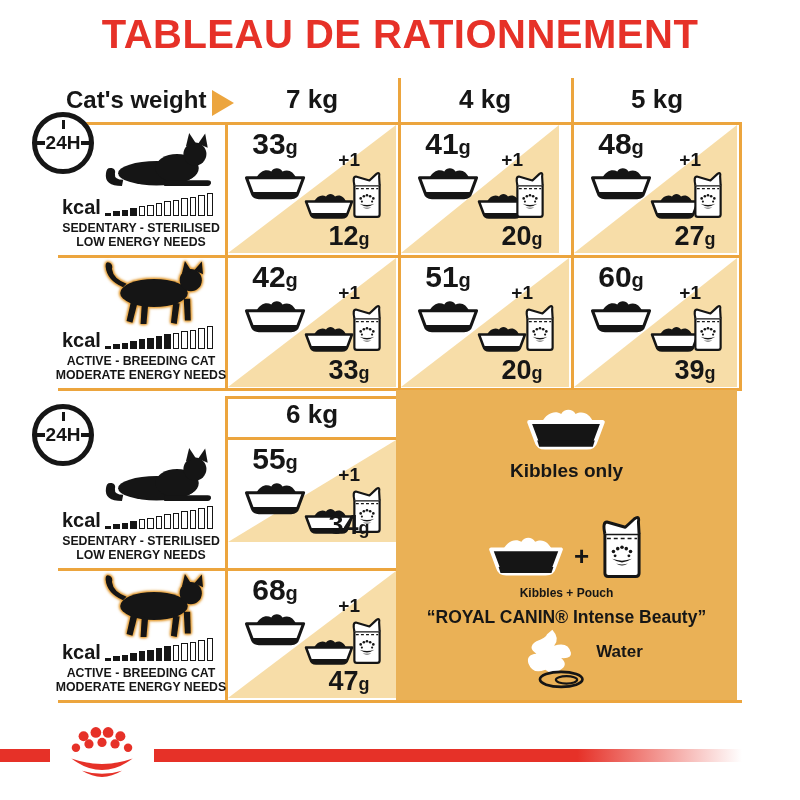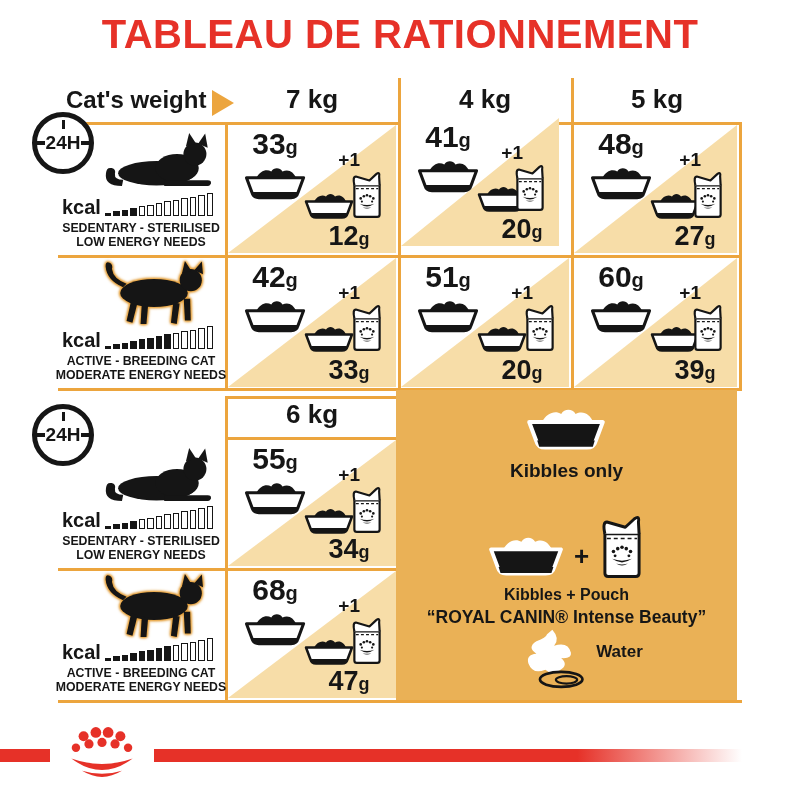--- a/index.html
+++ b/index.html
@@ -271,21 +271,21 @@
     <div class="plus1">+1</div>
     <svg class="bowl-sm">
         <use href="#bowl"></use>
       </svg>
     <svg class="pouch-sm">
         <use href="#pouch"></use>
       </svg>
     <div class="amt-sm"><span>12</span><span class="unit">g</span></div>
   </div>
 
-  <div class="abs cell" style="left:401px;top:118px;width:158px;height:128px;">
+  <div class="abs cell" style="left:401px;top:125px;width:158px;height:128px;">
     <div class="tri"></div>
     <div class="amt-big"><span>41</span><span class="unit">g</span></div>
     <svg class="bowl-big">
         <use href="#bowl"></use>
       </svg>
     <div class="plus1">+1</div>
     <svg class="bowl-sm">
         <use href="#bowl"></use>
       </svg>
     <svg class="pouch-sm">
@@ -351,21 +351,21 @@
     <div class="plus1">+1</div>
     <svg class="bowl-sm">
         <use href="#bowl"></use>
       </svg>
     <svg class="pouch-sm">
         <use href="#pouch"></use>
       </svg>
     <div class="amt-sm"><span>39</span><span class="unit">g</span></div>
   </div>
 
-  <div class="abs cell" style="left:228px;top:440px;width:168px;height:126px;">
+  <div class="abs cell" style="left:228px;top:440px;width:168px;height:102px;">
     <div class="tri"></div>
     <div class="amt-big"><span>55</span><span class="unit">g</span></div>
     <svg class="bowl-big">
         <use href="#bowl"></use>
       </svg>
     <div class="plus1">+1</div>
     <svg class="bowl-sm">
         <use href="#bowl"></use>
       </svg>
     <svg class="pouch-sm">
@@ -397,21 +397,21 @@
     <div class="txt" style="top:70px;font-size:19px;">Kibbles only</div>
     <div class="combo">
       <svg class="bowl-dark" style="width:76px;height:46px;">
           <use href="#bowl"></use>
         </svg>
       <span class="pl">+</span>
       <svg style="width:46px;height:66px;">
           <use href="#pouch"></use>
         </svg>
     </div>
-    <div class="txt" style="top:196px;font-size:16px;">Kibbles + Pouch</div>
+    <div class="txt" style="top:196px;font-size:12px;">Kibbles + Pouch</div>
     <div class="txt" style="top:217px;font-size:17.5px;">“ROYAL CANIN® Intense Beauty”</div>
     <div class="waterrow">
       <svg style="width:98px;height:62px;">
           <use href="#splash"></use>
         </svg>
       <span style="font-size:17px;font-weight:800;margin-left:-14px;margin-top:-14px;">Water</span>
     </div>
   </div>
 
   <div class="abs redstub" style="left:0;top:749px;width:50px;"></div>

